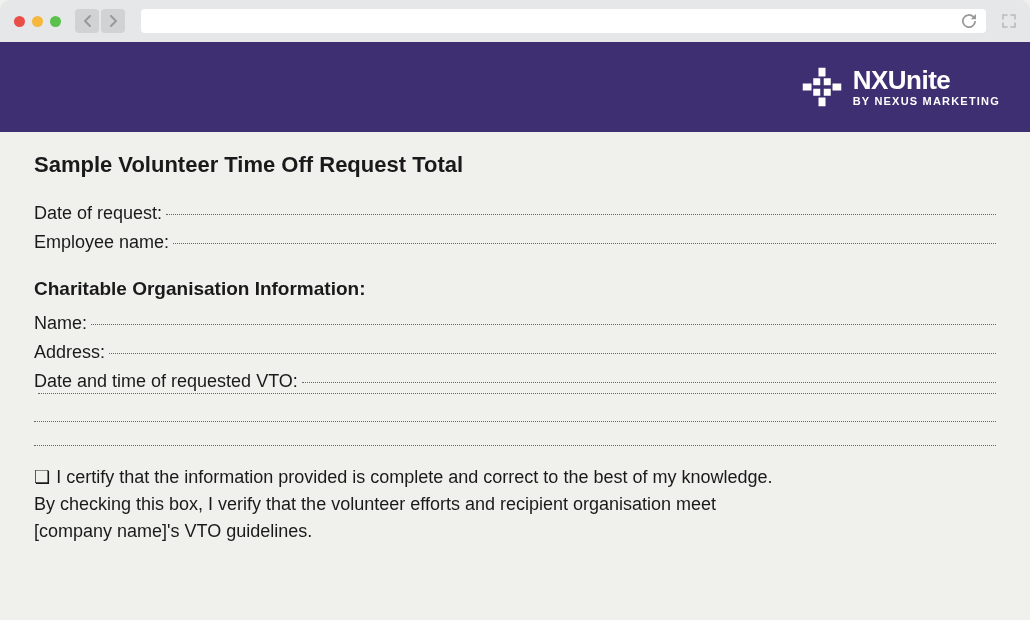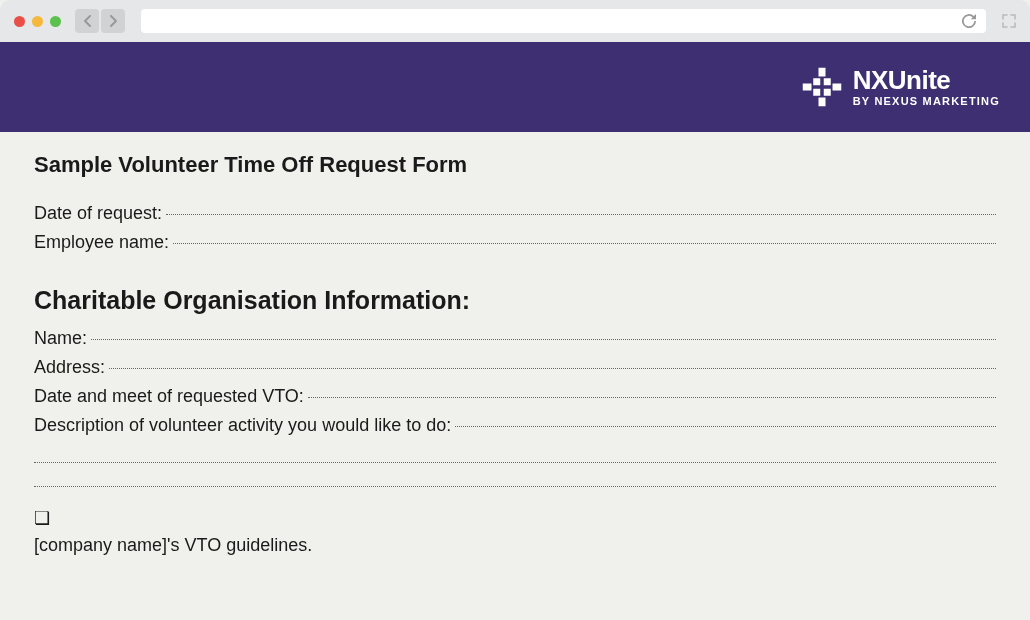--- a/index.html
+++ b/index.html
@@ -115,24 +115,24 @@
       padding: 20px 34px 0 34px;
       background: #f0f0ec;
     }
     .form-title {
       font-size: 22px;
       font-weight: 700;
       color: #1a1a1a;
       margin-bottom: 22px;
     }
     .section-title {
-      font-size: 25px;
+      font-size: 19px;
       font-weight: 700;
       color: #1a1a1a;
-      margin-top: 30px;
+      margin-top: 22px;
       margin-bottom: 10px;
     }
     .field-row {
       display: flex;
       align-items: baseline;
       font-size: 18px;
       color: #1a1a1a;
       line-height: 1.5;
       margin-bottom: 2px;
     }
@@ -216,21 +216,21 @@
         </g>
       </svg>
       <div class="logo-text">
         <div class="logo-title">NXUnite</div>
         <div class="logo-subtitle">BY NEXUS MARKETING</div>
       </div>
     </div>
   </div>
 
   <div class="content">
-    <h1 class="form-title">Sample Volunteer Time Off Request Form</h1>
+    <h1 class="form-title">Sample Volunteer Time Off Request Total</h1>
 
     <div class="field-row">
       <span class="field-label">Date of request:</span>
       <span class="dotted-line"></span>
     </div>
     <div class="field-row">
       <span class="field-label">Employee name:</span>
       <span class="dotted-line"></span>
     </div>
 
@@ -238,30 +238,31 @@
 
     <div class="field-row">
       <span class="field-label">Name:</span>
       <span class="dotted-line"></span>
     </div>
     <div class="field-row">
       <span class="field-label">Address:</span>
       <span class="dotted-line"></span>
     </div>
     <div class="field-row">
-      <span class="field-label">Date and meet of requested VTO:</span>
-      <span class="dotted-line"></span>
-    </div>
-    <div class="field-row">
-      <span class="field-label">Description of volunteer activity you would like to do:</span>
+      <span class="field-label">Date and time of requested VTO:</span>
+      <span class="dotted-line"></span>
+    </div>
+    <div class="field-row">
       <span class="dotted-line"></span>
     </div>
     <div class="blank-line"></div>
     <div class="blank-line"></div>
 
     <div class="certify-block">
       <div class="certify-first">
         <span class="checkbox-glyph">❏</span>
-      </div>
+        <span>I certify that the information provided is complete and correct to the best of my knowledge.</span>
+      </div>
+      <div>By checking this box, I verify that the volunteer efforts and recipient organisation meet</div>
       <div>[company name]'s VTO guidelines.</div>
     </div>
   </div>
 </div>
 
 </body></html>

